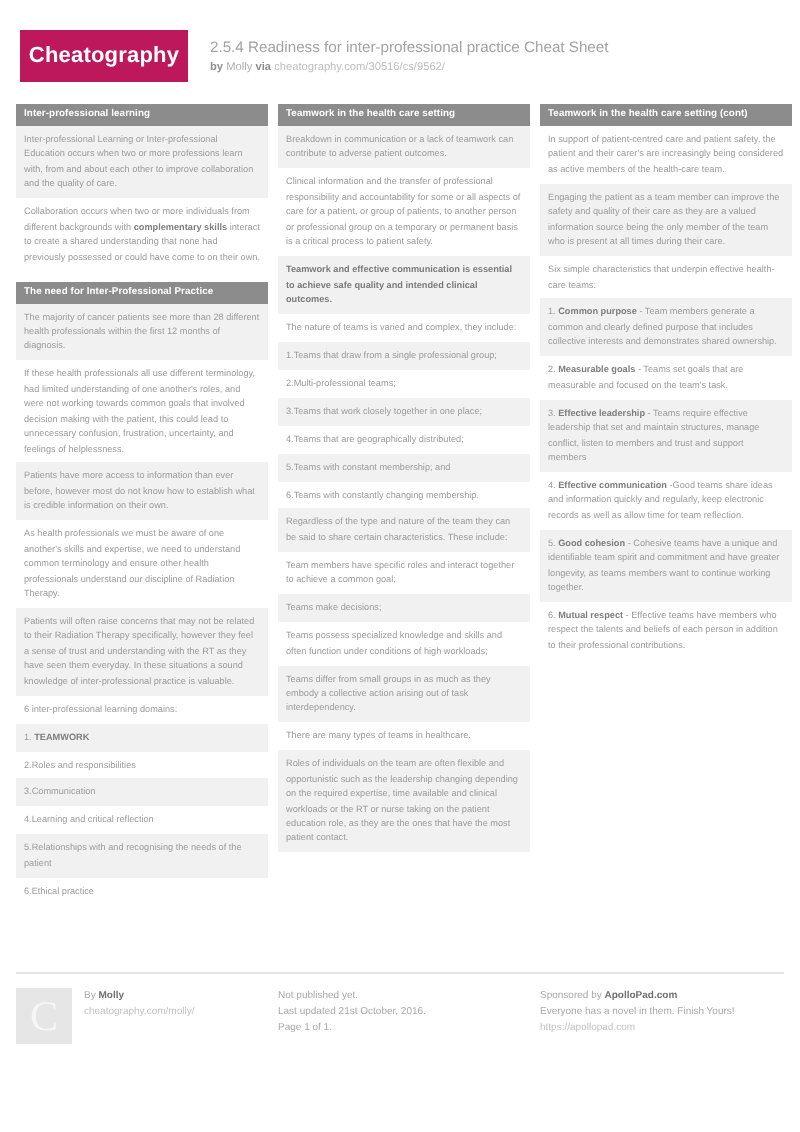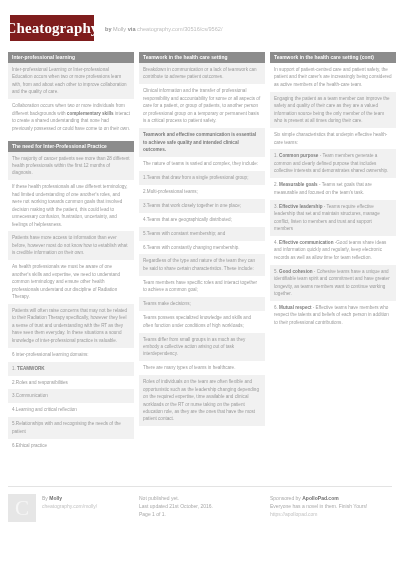--- a/index.html
+++ b/index.html
@@ -18,24 +18,24 @@
 
   
   .header {
     display: flex;
     align-items: center;
     padding: 14px 10px 10px 10px;
     height: 52px;
   }
   .logo {
     width: 84px; height: 26px;
-    background: #7f1d1d;
+    background: #be185d;
     color: #ffffff;
-    font-family: Liberation Serif, serif;
-    font-size: 15px;
+    font-family: Liberation Sans, sans-serif;
+    font-size: 11px;
     font-weight: bold;
     display: flex;
     align-items: center;
     justify-content: center;
     letter-spacing: .1px;
     flex: 0 0 auto;
   }
   .titlewrap {
     margin-left: 11px;
     line-height: 1.25;
@@ -115,20 +115,21 @@
   .f-line.link { color: #c2c2c2; }
 </style>
 </head>
 <body>
 
 <div class="page">
 
   <div class="header">
     <div class="logo">Cheatography</div>
     <div class="titlewrap">
+      <div class="sheet-title">2.5.4 Readiness for inter-professional practice Cheat Sheet</div>
       <div class="byline">
         <b>by</b>
         <span class="author">Molly</span>
         <b>via</b>
         <span class="url">cheatography.com/30516/cs/9562/</span>
       </div>
     </div>
   </div>
 
   <div class="columns">

